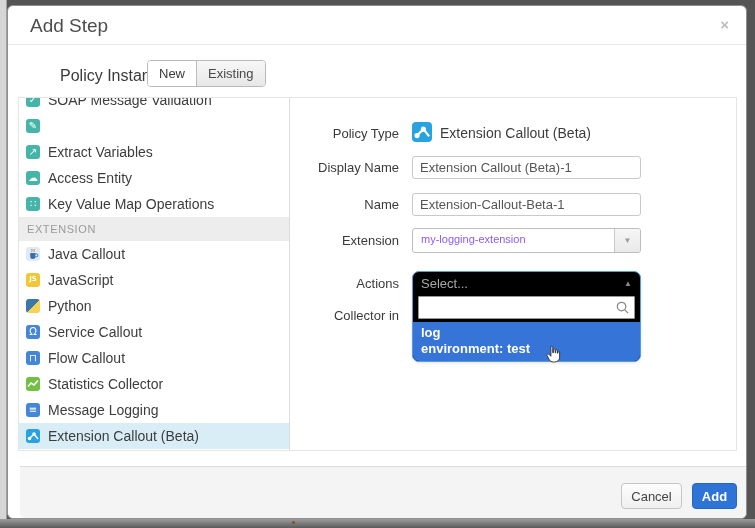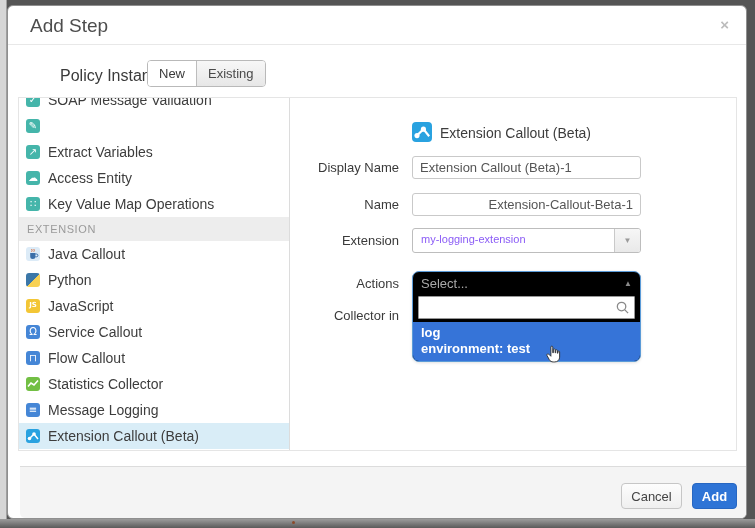--- a/index.html
+++ b/index.html
@@ -143,26 +143,26 @@
         <span class="p-icon java">
           <svg viewBox="0 0 14 14" width="14" height="14">
               <path d="M4.2 6h5.2v3.3A2.6 2.6 0 0 1 6.8 12 2.6 2.6 0 0 1 4.2 9.3z" fill="#3a6ea8"></path>
               <path d="M9.2 7h1.3a1.4 1.4 0 0 1 0 2.8H9.2" fill="none" stroke="#3a6ea8" stroke-width="1"></path>
               <path d="M5.6 2q1 1.4 0 2.8M7.8 2q1 1.4 0 2.8" stroke="#d86a3a" fill="none" stroke-width="0.9"></path>
             </svg>
         </span>
         <span>Java Callout</span>
       </div>
       <div class="policy-item">
+        <span class="p-icon yellow">JS</span>
+        <span>JavaScript</span>
+      </div>
+      <div class="policy-item">
         <span class="p-icon python"></span>
         <span>Python</span>
-      </div>
-      <div class="policy-item">
-        <span class="p-icon yellow">JS</span>
-        <span>JavaScript</span>
       </div>
       <div class="policy-item">
         <span class="p-icon blue">Ω</span>
         <span>Service Callout</span>
       </div>
       <div class="policy-item">
         <span class="p-icon blue">⊓</span>
         <span>Flow Callout</span>
       </div>
       <div class="policy-item">
@@ -184,34 +184,35 @@
               <circle cx="3.5" cy="9.5" r="1.8" fill="#fff"></circle>
               <circle cx="8" cy="5" r="1.8" fill="#fff"></circle>
             </svg>
         </span>
         <span>Extension Callout (Beta)</span>
       </div>
     </div>
 
     <div class="form-panel">
 
+      <div class="f-label" style="top:28px;">Policy Type</div>
       <div class="ptype-icon">
         <svg viewBox="0 0 14 14" width="20" height="20">
             <path d="M3.5 9.5 8 5l4 5" stroke="#fff" stroke-width="1.5" fill="none"></path>
             <circle cx="3.5" cy="9.5" r="1.8" fill="#fff"></circle>
             <circle cx="8" cy="5" r="1.8" fill="#fff"></circle>
           </svg>
       </div>
       <div class="ptype-value">Extension Callout (Beta)</div>
 
       <div class="f-label" style="top:62px;">Display Name</div>
       <input class="f-input" style="top: 58px;" value="Extension Callout (Beta)-1">
 
       <div class="f-label" style="top:99px;">Name</div>
-      <input class="f-input" style="top: 95px; text-align: right;" value="Extension-Callout-Beta-1">
+      <input class="f-input" style="top: 95px;" value="Extension-Callout-Beta-1">
 
       <div class="f-label" style="top:135px;">Extension</div>
       <div class="ext-select">
         <div class="val">my-logging-extension</div>
         <div class="dd-btn">
             <span>▼</span>
           </div>
       </div>
 
       <div class="f-label" style="top:178px;">Actions</div>

